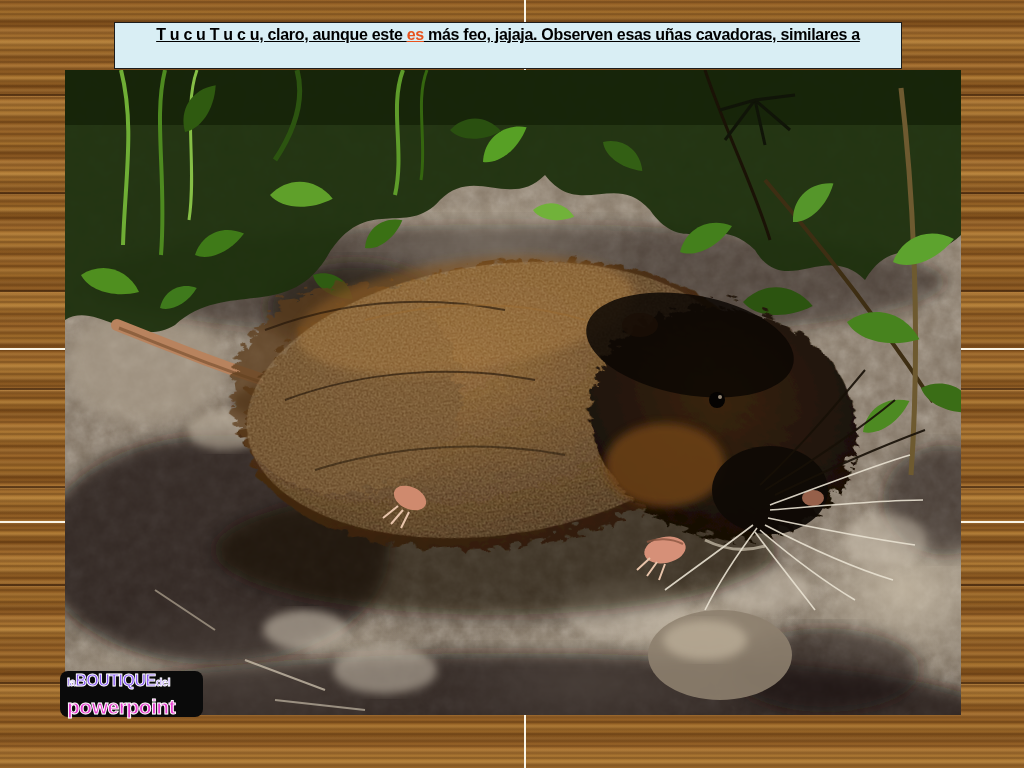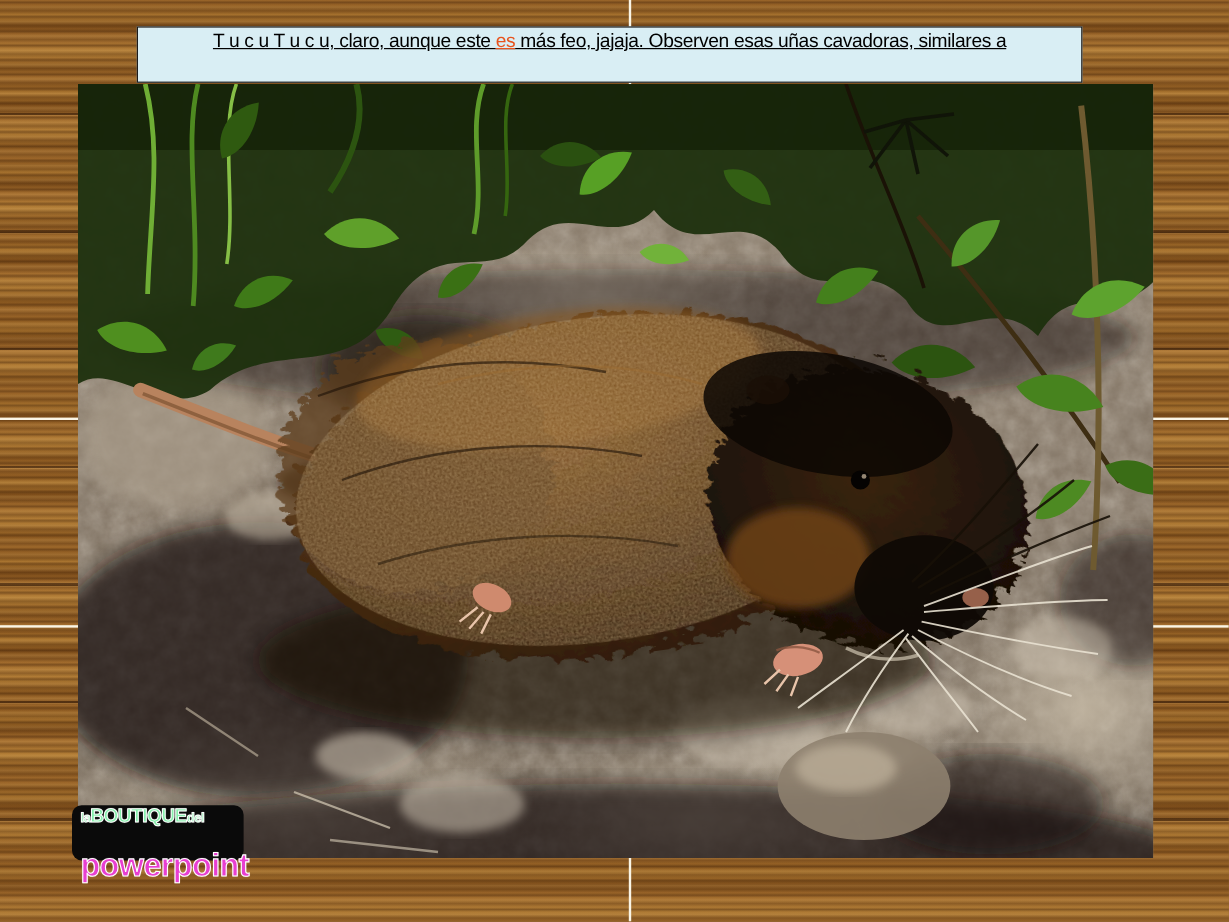--- a/index.html
+++ b/index.html
@@ -18,44 +18,44 @@
   }
   .guide{position:absolute;background:#faf5e6;z-index:1;}
   .guide-v{left:524px;top:0;width:2px;height:768px;}
   .guide-h1{left:0;top:348px;width:1024px;height:2px;}
   .guide-h2{left:0;top:521px;width:1024px;height:2px;}
 
   .caption{
     position:absolute;left:114px;top:22px;width:788px;height:47px;
     box-sizing:border-box;z-index:3;
     background:#d9eef4;border:1px solid #1c1c1c;
-    color:#000;font-weight:normal;font-size:16px;line-height:22px;
+    color:#000;font-weight:bold;font-size:16px;line-height:22px;
     letter-spacing:-0.3px;text-align:center;padding-top:1px;
   }
   .caption .cline{white-space:nowrap;text-decoration:underline;}
   .caption .hl{color:#e8531d;text-decoration:underline;}
 
   .photo{
     position:absolute;left:65px;top:70px;width:896px;height:645px;
     z-index:2;overflow:hidden;background:#7c6e5f;
   }
   .photo svg{display:block;width:896px;height:645px;}
 
   .logo{
     position:absolute;left:60px;top:671px;width:143px;height:46px;
     z-index:4;background:#0a0a0a;border-radius:8px;
     padding:2px 0 0 7px;box-sizing:border-box;line-height:1;
     font-weight:bold;letter-spacing:-0.5px;
   }
-  .logo .l1{color:#86efac;-webkit-text-stroke:0.8px #fff;
+  .logo .l1{color:#8b5cf6;-webkit-text-stroke:0.8px #fff;
     text-shadow:0 0 1px #fff;white-space:nowrap;}
   .logo .l1 .sm{font-size:11px;}
   .logo .l1 .big{font-size:16px;}
   .logo .l2{color:#e83fd1;-webkit-text-stroke:0.9px #fff;
-    text-shadow:0 0 1px #fff;font-size:27px;margin-top:19px;white-space:nowrap;}
+    text-shadow:0 0 1px #fff;font-size:21px;margin-top:7px;white-space:nowrap;}
 </style>
 </head>
 <body>
 
 <div class="guide guide-v"></div>
 <div class="guide guide-h1"></div>
 <div class="guide guide-h2"></div>
 
 <div class="caption">
   <div class="cline"><span>T u c u T u c u, claro, aunque este </span><span class="hl">es</span><span> más feo, jajaja. Observen esas uñas cavadoras, similares a</span></div>

